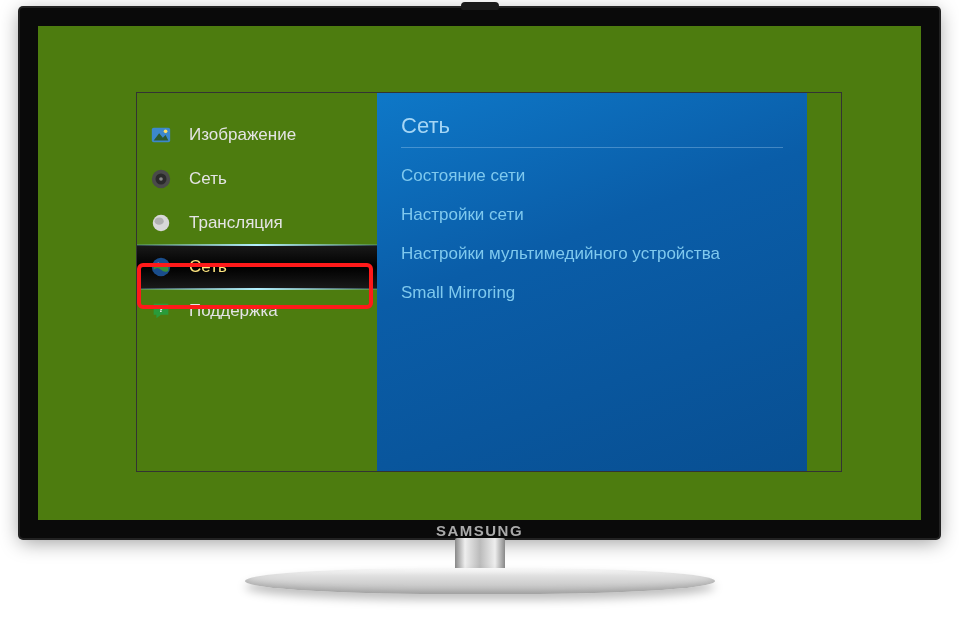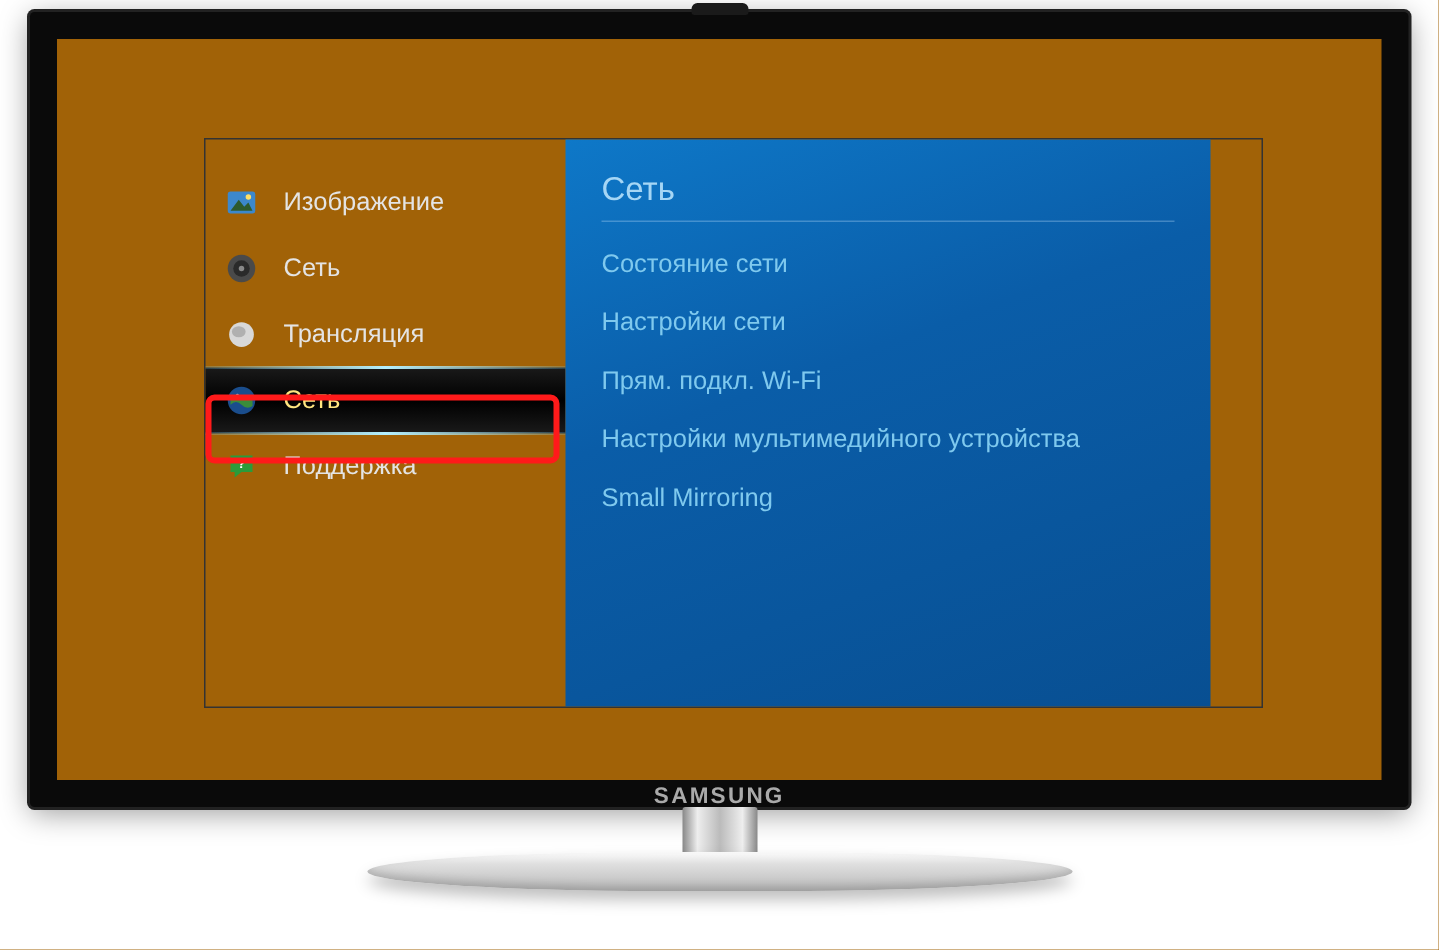--- a/index.html
+++ b/index.html
@@ -30,21 +30,21 @@
       height: 8px;
       background: #1a1a1a;
       border-radius: 4px 4px 2px 2px;
     }
     .screen {
       position: absolute;
       left: 18px;
       top: 18px;
       right: 18px;
       bottom: 18px;
-      background: #a16207;
+      background: #4d7c0f;
     }
     .ui-inner {
       position: absolute;
       left: 98px;
       top: 66px;
       width: 706px;
       height: 380px;
       border: 1px solid #333;
     }
     .sidebar {
@@ -239,24 +239,20 @@
 
         <div class="panel-item">
           <span>Состояние сети</span>
           <span class="value"></span>
         </div>
         <div class="panel-item">
           <span>Настройки сети</span>
           <span class="value"></span>
         </div>
         <div class="panel-item">
-          <span>Прям. подкл. Wi-Fi</span>
-          <span class="value"></span>
-        </div>
-        <div class="panel-item">
           <span>Настройки мультимедийного устройства</span>
           <span class="value"></span>
         </div>
         <div class="panel-item">
           <span>Small Mirroring</span>
           <span class="value"></span>
         </div>
       </div>
 
     </div>

